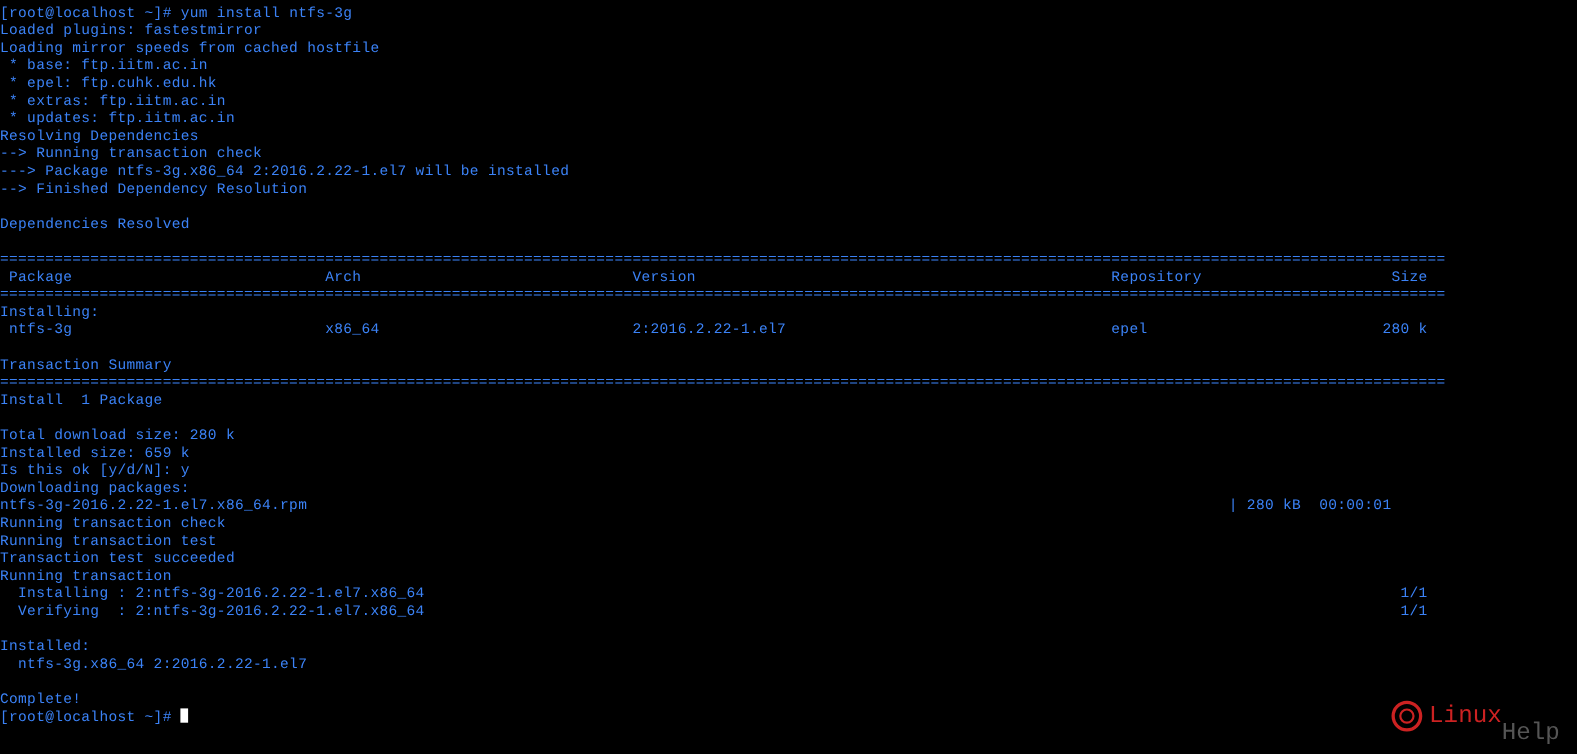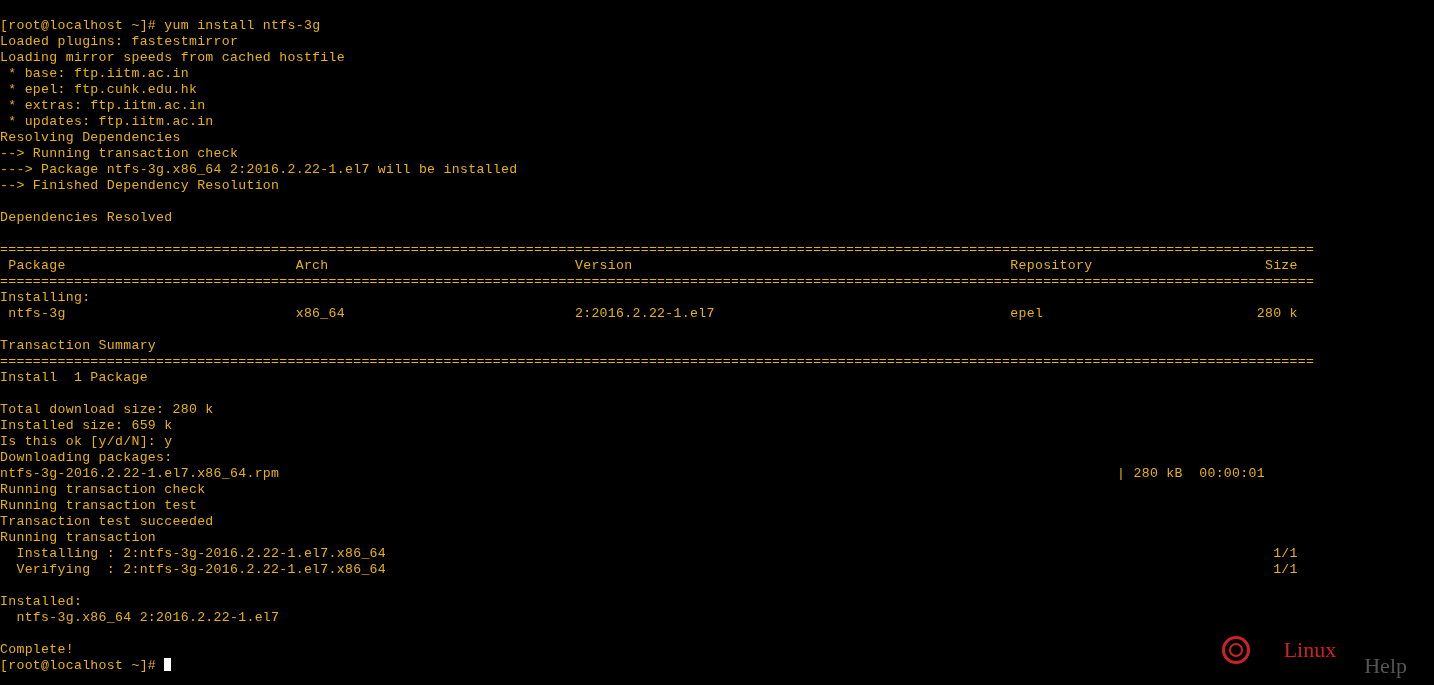--- a/index.html
+++ b/index.html
@@ -8,41 +8,40 @@
     background: #000;
     width: 1434px;
     height: 685px;
     overflow: hidden;
     position: relative;
   }
   pre.terminal {
     font-family: "Courier New", Courier, monospace;
     font-size: 13.2px;
     line-height: 16px;
-    color: #eab308;
+    color: #3b82f6;
     margin: 0;
-    padding: 18px 0 0 0;
+    padding: 4px 0 0 0;
     white-space: pre;
     letter-spacing: 0.3px;
   }
   .cursor {
     display:inline-block;
     width:7px;
     height:13px;
     background:#fff;
     vertical-align: -2px;
   }
   .watermark {
     position:absolute;
-    right:27px;
+    right:16px;
     bottom:6px;
     display:flex;
     align-items:center;
-    font-family: Liberation Serif, serif;
-    gap: 28px;
+    font-family: Liberation Mono, monospace;
   }
   .wm-swirl {
     width:28px;
     height:28px;
     border-radius:50%;
     border:3px solid #cc2222;
     position:relative;
     margin-right:6px;
     box-sizing:border-box;
   }

